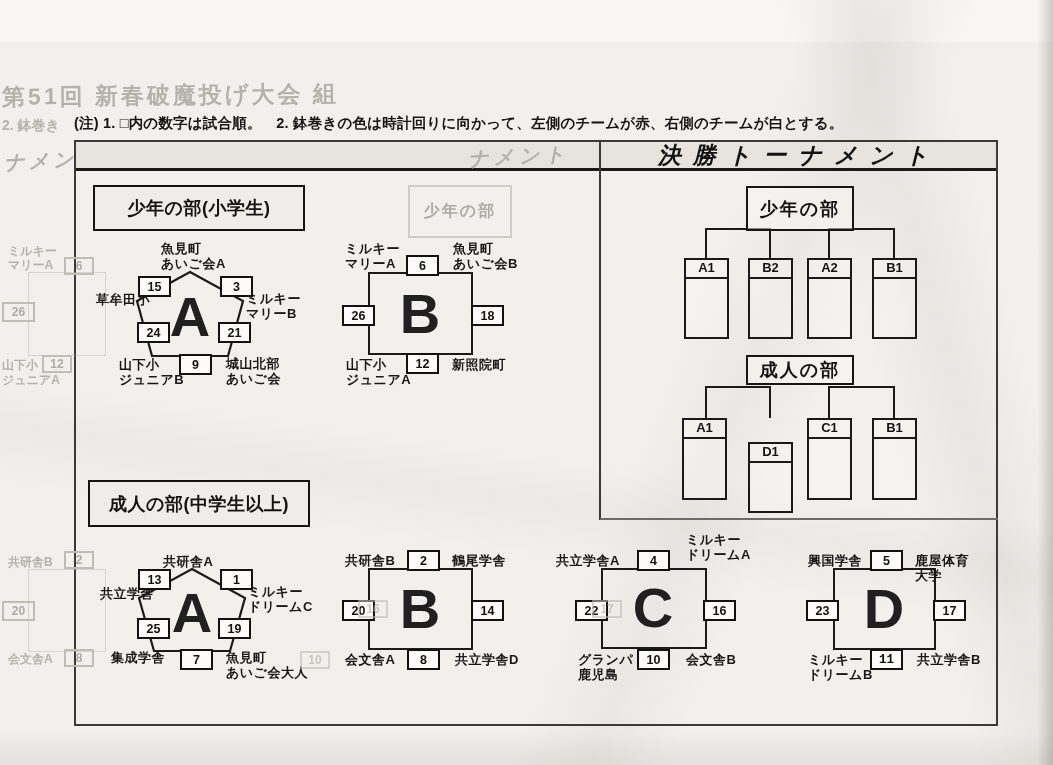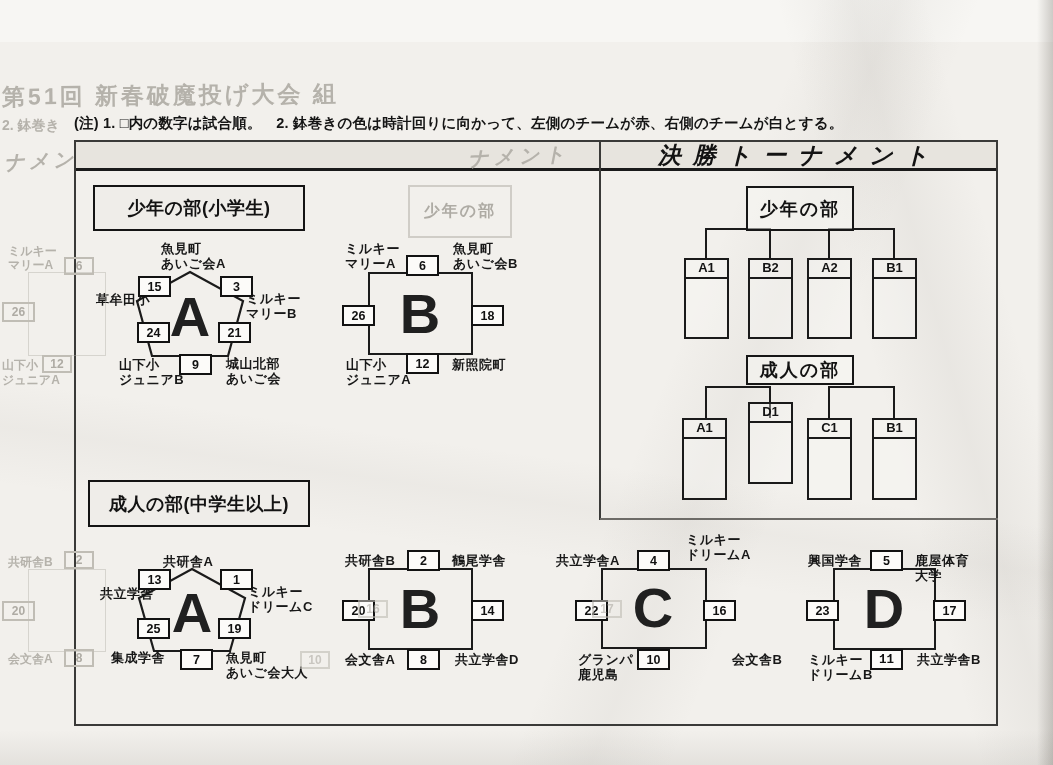--- a/index.html
+++ b/index.html
@@ -127,21 +127,21 @@
     <div class="slot-head">A2</div>
   </div>
   <div class="slot" style="left:872px;top:258px;height:81px;">
     <div class="slot-head">B1</div>
   </div>
 
   <div class="bracket-title" style="left:746px;top:355px;width:108px;height:30px;">成人の部</div>
   <div class="slot" style="left:682px;top:418px;height:82px;">
     <div class="slot-head">A1</div>
   </div>
-  <div class="slot" style="left:748px;top:402px;height:82px;">
+  <div class="slot" style="left:748px;top:442px;height:71px;">
     <div class="slot-head">D1</div>
   </div>
   <div class="slot" style="left:807px;top:418px;height:82px;">
     <div class="slot-head">C1</div>
   </div>
   <div class="slot" style="left:872px;top:418px;height:82px;">
     <div class="slot-head">B1</div>
   </div>
 
   <div class="gletter" style="left:192px;top:612px;">A</div>
@@ -169,21 +169,21 @@
   <div class="num" style="left:471px;top:600px;">14</div>
   <div class="num" style="left:407px;top:649px;">8</div>
 
   <div class="rect-group" style="left:601px;top:568px;width:106px;height:81px;"></div>
   <div class="gletter" style="left:653px;top:607px;">C</div>
   <div class="team" style="left:556px;top:553px;">共立学舎A</div>
   <div class="team" style="left:686px;top:532px;">ミルキー
 ドリームA</div>
   <div class="team" style="left:578px;top:652px;">グランパ
 鹿児島</div>
-  <div class="team" style="left:686px;top:652px;margin-left:46px;">会文舎B</div>
+  <div class="team" style="left:686px;top:652px;">会文舎B</div>
   <div class="num" style="left:637px;top:550px;">4</div>
   <div class="num" style="left:575px;top:600px;">22</div>
   <div class="num" style="left:703px;top:600px;">16</div>
   <div class="num" style="left:637px;top:649px;">10</div>
 
   <div class="rect-group" style="left:833px;top:568px;width:103px;height:82px;"></div>
   <div class="gletter" style="left:884px;top:608px;">D</div>
   <div class="team" style="left:808px;top:553px;">興国学舎</div>
   <div class="team" style="left:915px;top:553px;">鹿屋体育
 大学</div>

